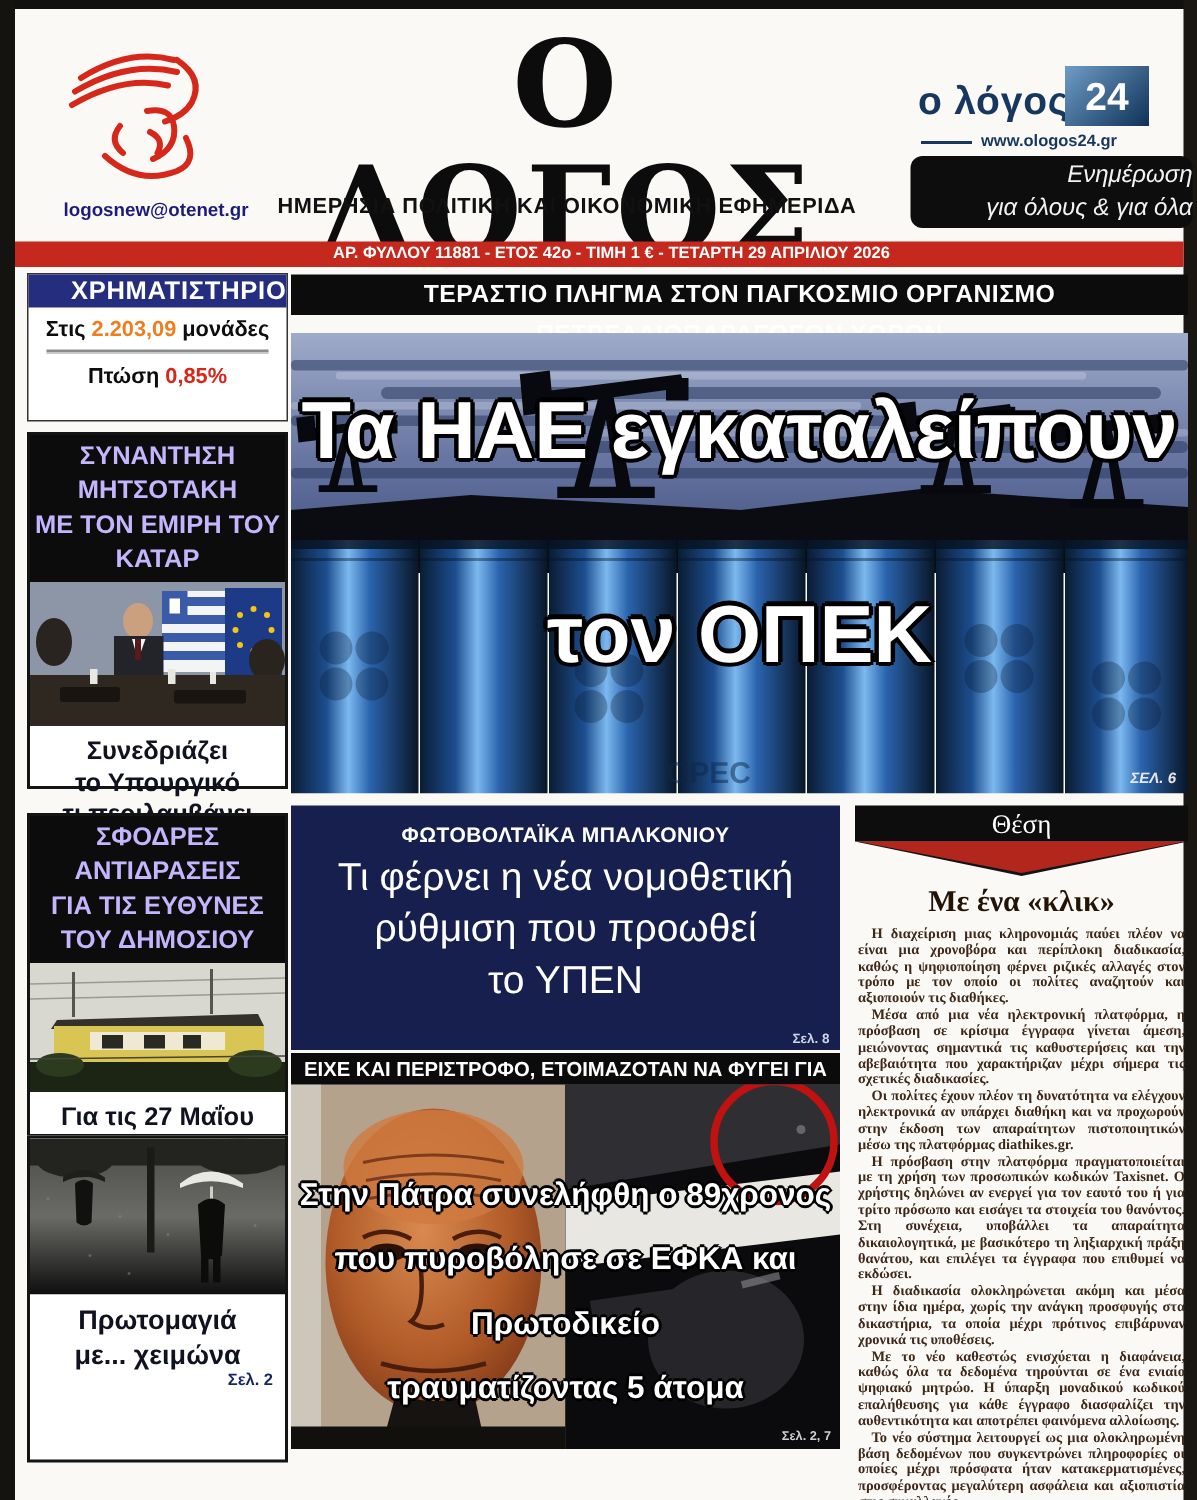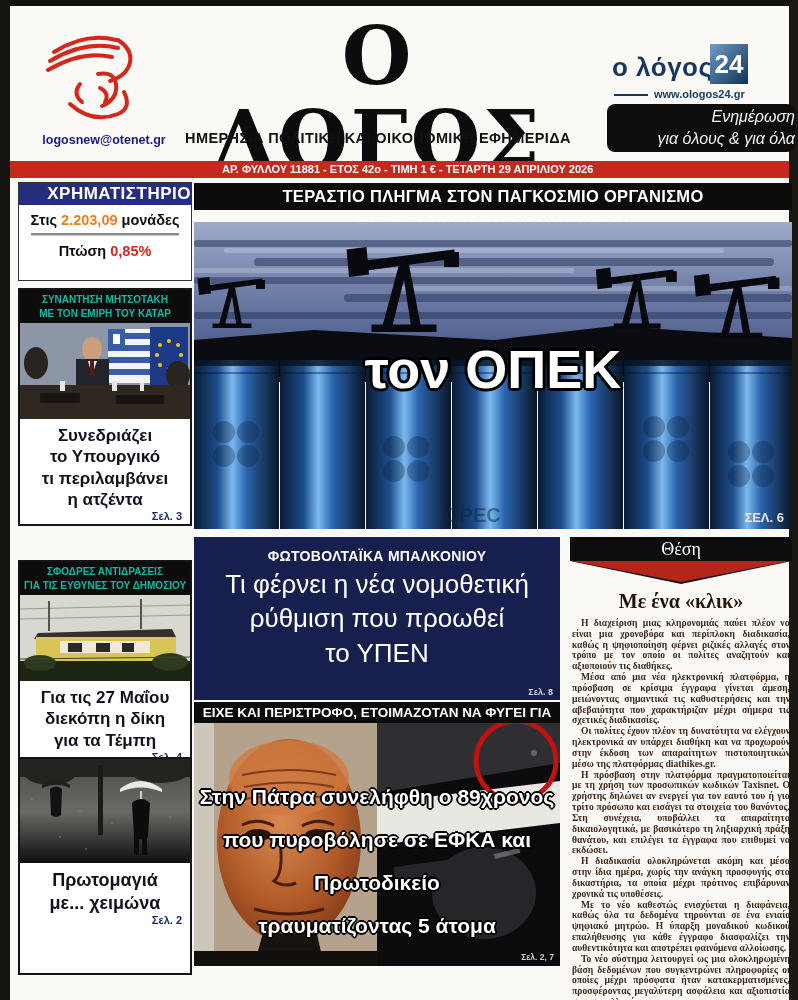--- a/index.html
+++ b/index.html
@@ -10,53 +10,53 @@
   #edge-top{left:0;top:0;width:798px;height:6px;background:#121110;}
   #edge-left{left:0;top:0;width:10px;height:1000px;background:#15130f;}
   #edge-right{left:789px;top:0;width:9px;height:1000px;background:#1a1712;}
   
   #email{left:28px;top:133px;width:152px;text-align:center;font-weight:bold;font-size:12.5px;color:#1b1b7e;}
   #title{left:183px;top:14px;width:390px;text-align:center;font-family:"DejaVu Serif",serif;
          font-weight:bold;font-size:80px;line-height:1.05;color:#0c0c0c;letter-spacing:3px;}
   #subtitle{left:173px;top:130px;width:410px;text-align:center;font-weight:bold;font-size:14.5px;color:#111;letter-spacing:.4px;}
   #sitelogo{left:612px;top:44px;width:170px;height:44px;}
   #sitelogo-text{position:absolute;left:0;top:8px;font-size:26px;font-weight:bold;color:#17375f;letter-spacing:.5px;}
-  #sitelogo-num{position:absolute;left:98px;top:0;width:38px;height:40px;background:linear-gradient(135deg,#6f9cc6,#0f3257);
+  #sitelogo-num{position:absolute;left:98px;top:0;width:56px;height:40px;background:linear-gradient(135deg,#6f9cc6,#0f3257);
                 color:#fff;font-weight:bold;font-size:26px;text-align:center;line-height:40px;}
   #siteurl-row{left:612px;top:88px;width:170px;height:12px;}
   #siteurl-line{position:absolute;left:2px;top:6px;width:34px;height:2px;background:#17375f;}
   #siteurl{position:absolute;left:42px;top:0;font-size:11px;font-weight:bold;color:#17375f;}
   #tagline{left:607px;top:104px;width:188px;height:48px;background:#0d0d0d;border-radius:8px;
            color:#f2f2f2;font-style:italic;font-size:16px;text-align:right;line-height:1.4;padding-top:2px;box-sizing:border-box;}
   
   #issuebar{left:10px;top:161px;width:779px;height:17px;background:#c5281c;color:#fff;
             font-weight:bold;font-size:11px;line-height:17px;padding-left:212px;box-sizing:border-box;}
   #lead-kicker{left:194px;top:183px;width:598px;height:27px;background:#0c0c0c;color:#fff;
                font-weight:bold;font-size:16.5px;text-align:center;line-height:27px;letter-spacing:.3px;}
   
   #lead-image{left:194px;top:222px;width:598px;height:307px;}
   #lead-image svg{display:block;}
   #lead-headline{position:absolute;left:0;top:38px;width:598px;text-align:center;color:#fff;font-weight:bold;
      font-size:54px;line-height:1.0;
      text-shadow:-3px 0 0 #000,3px 0 0 #000,0 -3px 0 #000,0 3px 0 #000,-2px -2px 0 #000,2px 2px 0 #000,-2px 2px 0 #000,2px -2px 0 #000;}
   #lead-headline .l2{margin-top:82px;}
-  #lead-pageref{position:absolute;right:8px;bottom:4px;color:#e8e8e8;font-size:13px;font-weight:bold;}
+  #lead-pageref{position:absolute;right:8px;bottom:4px;color:#e8e8e8;font-size:10px;font-weight:bold;font-style:italic;}
   
   .sbox{left:18px;width:174px;background:#fff;border:2px solid #141414;box-sizing:border-box;}
-  .sbox .kick{background:#0c0c0c;color:#14b8a6;font-weight:bold;font-size:10px;text-align:center;line-height:1.35;padding:3px 2px;}
+  .sbox .kick{background:#0c0c0c;color:#c4b5fd;font-weight:bold;font-size:17px;text-align:center;line-height:1.35;padding:3px 2px;}
   .sbox .headline{font-weight:bold;text-align:center;color:#10131f;line-height:1.25;padding-top:6px;}
   .sbox .pref{ text-align:right;font-weight:bold;font-size:11px;color:#15265e;padding-right:8px;}
   #stocks{top:182px;height:99px;border:1px solid #333;}
   #stocks .shead{background:#252e7e;color:#fff;font-weight:bold;font-size:17px;text-align:right;line-height:22px;height:22px;letter-spacing:.5px;}
   #stocks .sline{font-weight:bold;font-size:14.5px;color:#0d0d0d;text-align:center;padding:7px 4px 5px;}
   #stocks .sdiv{margin:0 12px;border-top:2px solid #8a8a8a;border-bottom:1px solid #c9c9c9;}
   .val-orange{color:#ef7d1e;}
   .val-red{color:#d6281a;}
   #story1{top:288px;height:238px;}
-  #story2{top:560px;height:216px;}
+  #story2{top:542px;height:216px;}
   #story3{top:757px;height:218px;}
   #story1 .headline{font-size:17px;}
   #story2 .headline{font-size:17px;}
   #story3 .headline{font-size:18px;}
   .sphoto{display:block;margin:0 auto;}
   
   #solar{left:194px;top:537px;width:366px;height:163px;background:#161f4e;color:#fff;text-align:center;}
   #solar .kick{font-weight:bold;font-size:14px;margin-top:11px;letter-spacing:.3px;}
   #solar .head{font-weight:normal;font-size:26px;line-height:1.32;margin-top:3px;}
   #solar .pref{position:absolute;right:7px;bottom:3px;font-size:9px;font-weight:bold;color:#cfd4e8;}
@@ -189,20 +189,21 @@
         <rect x="0" y="150" width="598" height="2" opacity=".5"></rect>
       </g>
       <use href="#opec" transform="translate(30,210)"></use>
       <use href="#opec" transform="translate(200,225)"></use>
       <use href="#opec" transform="translate(460,205)"></use>
       <use href="#opec" transform="translate(545,230)"></use>
       <text x="250" y="300" font-family="Liberation Sans,sans-serif" font-size="20" font-weight="bold" fill="#0d2747" opacity=".5">OPEC</text>
     </svg>
     </span>
     <div id="lead-headline">
+      <div class="l1">Τα ΗΑΕ εγκαταλείπουν</div>
       <div class="l2">τον ΟΠΕΚ</div>
     </div>
     <div id="lead-pageref">ΣΕΛ. 6</div>
   </div>
 
   <div class="abs sbox" id="stocks">
     <div class="shead">ΧΡΗΜΑΤΙΣΤΗΡΙΟ</div>
     <div class="sline"><span>Στις </span><span class="val-orange">2.203,09</span><span> μονάδες</span></div>
     <div class="sdiv"></div>
     <div class="sline"><span>Πτώση </span><span class="val-red">0,85%</span></div>

